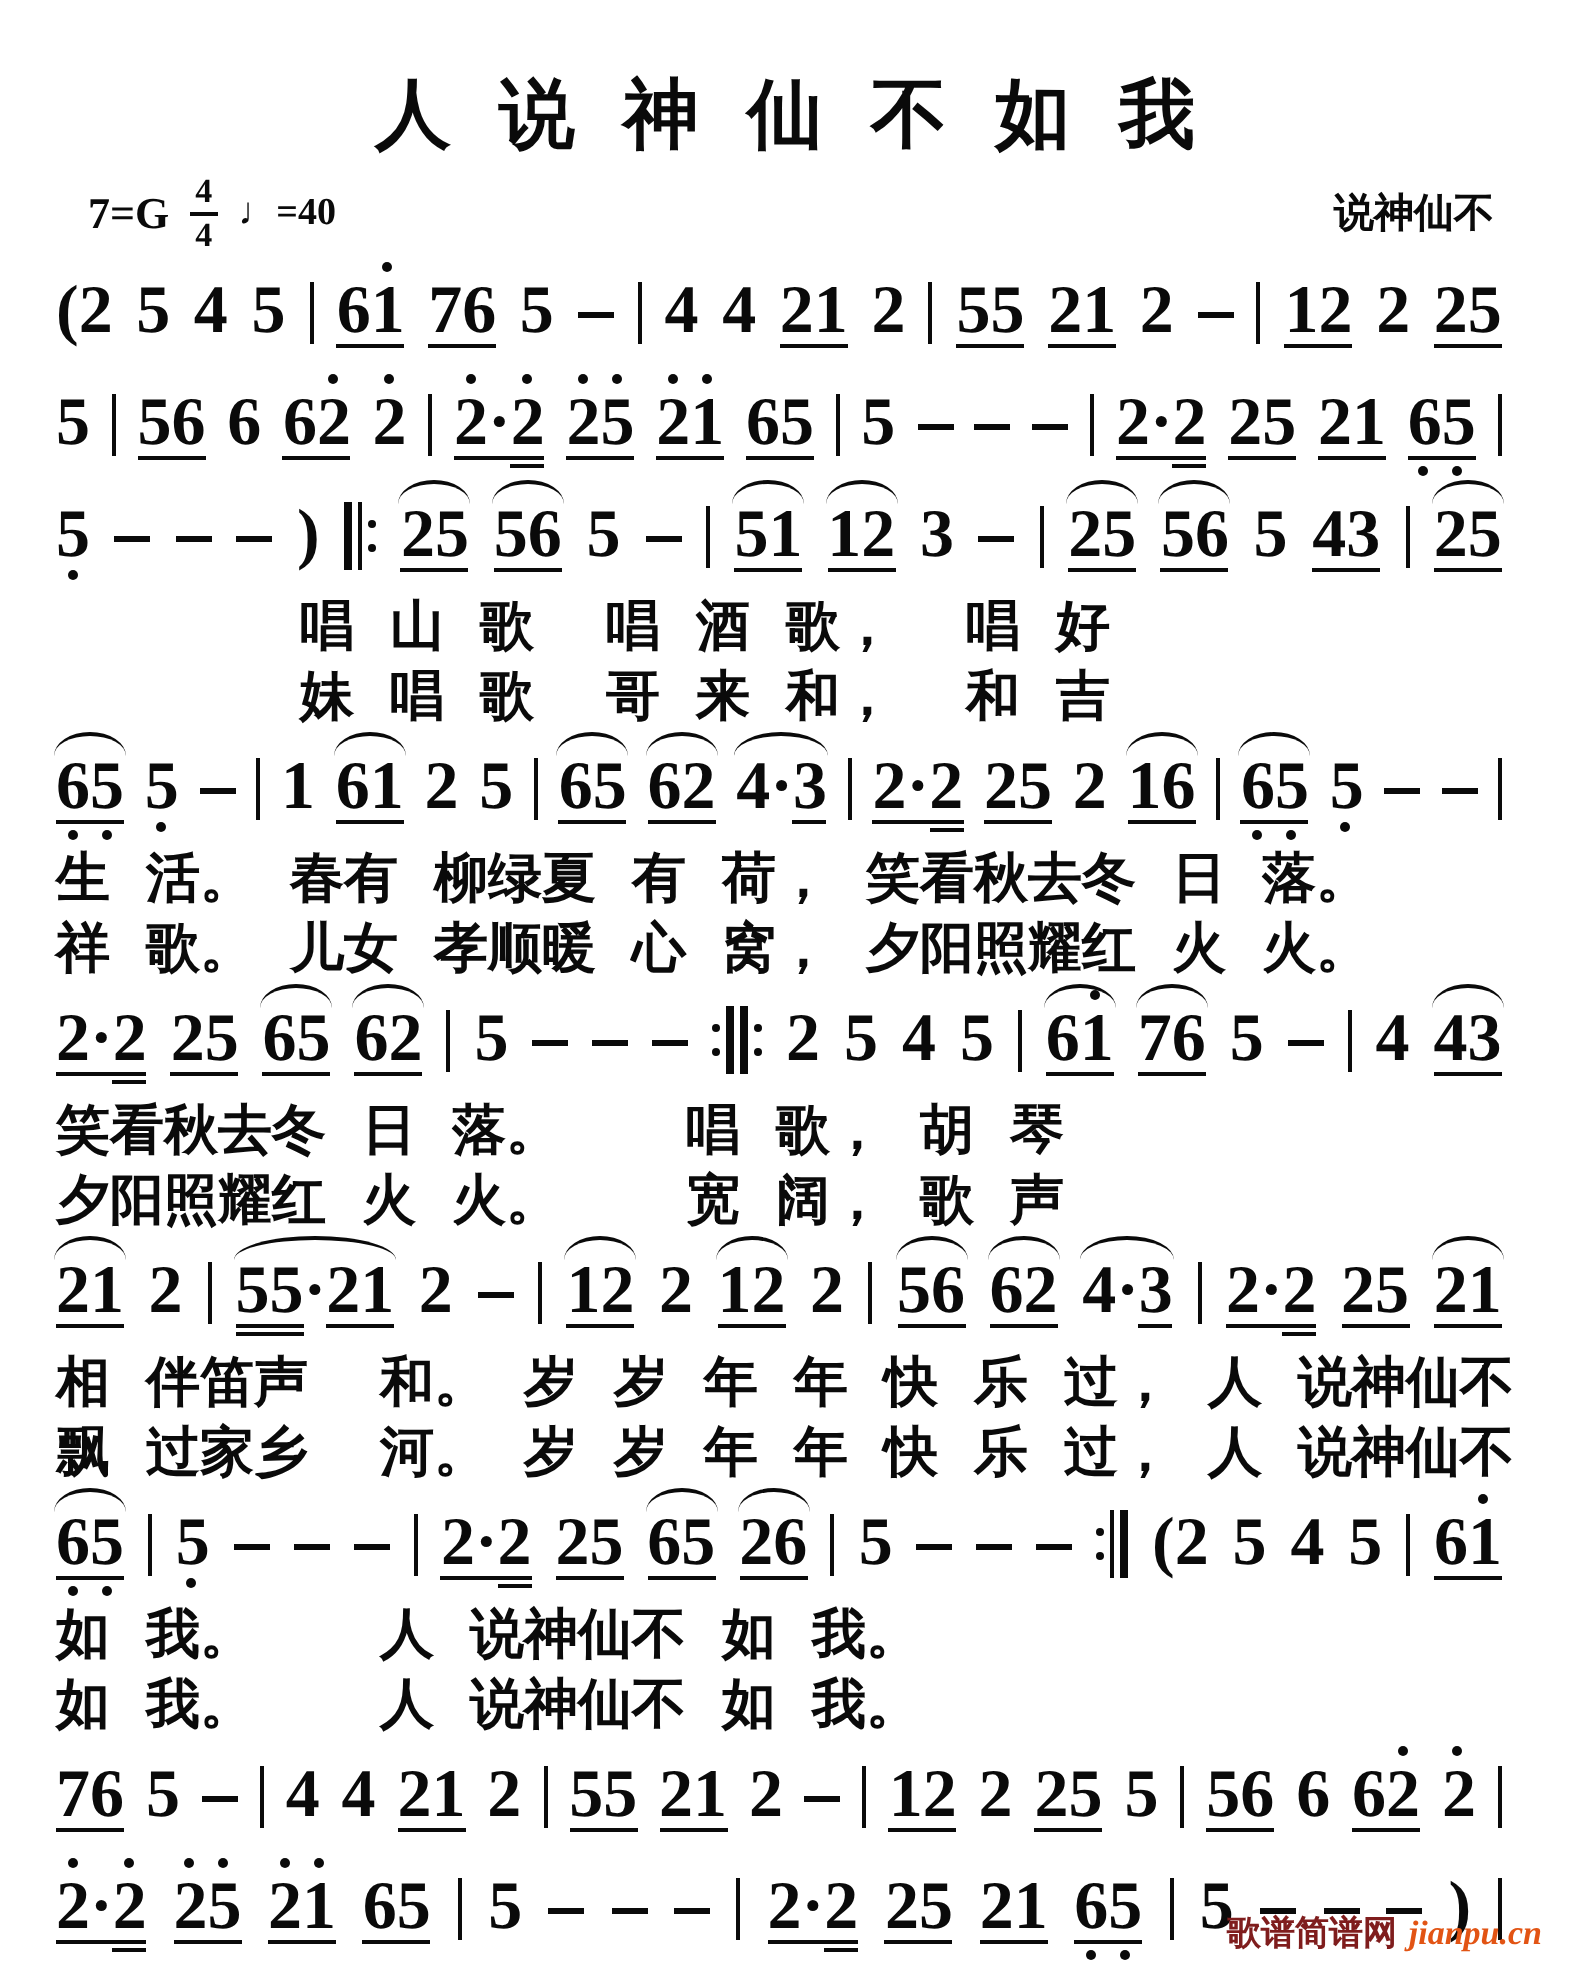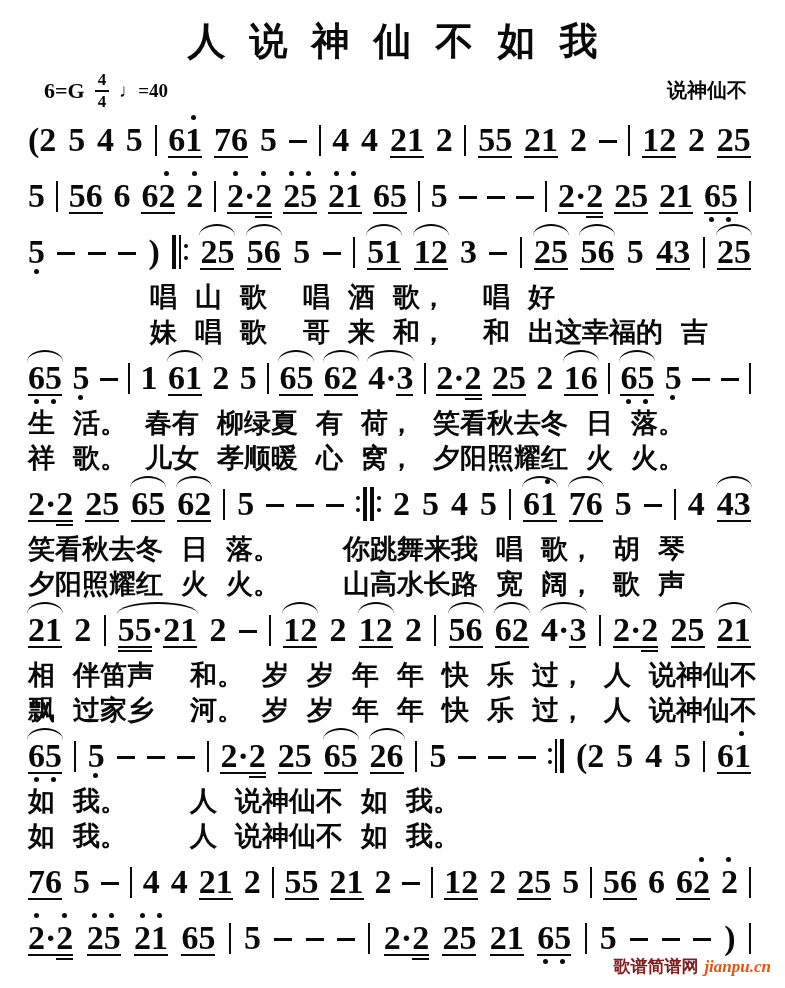--- a/index.html
+++ b/index.html
@@ -1,19 +1,19 @@
 <!DOCTYPE html>
 <html><head>
 <meta charset="utf-8">
 <style>
   html,body{margin:0;padding:0;background:#e8e8e8;}
   .page{position:relative;width:785px;height:988px;background:#ffffff;overflow:hidden;
         font-family:"DejaVu Sans",sans-serif;color:#0a0a0a;}
   
-  .title{padding-top:16px;padding-left:24px;text-align:center;font-size:38px;font-weight:bold;
+  .title{padding-top:32px;padding-left:24px;text-align:center;font-size:38px;font-weight:bold;
          letter-spacing:24px;white-space:nowrap;}
   .meta{position:relative;height:42px;margin-top:2px;}
   .keysig{position:absolute;left:44px;top:2px;display:flex;align-items:center;gap:10px;
           font-family:"Liberation Serif",serif;font-weight:bold;font-size:22px;}
   .timesig{display:inline-flex;flex-direction:column;align-items:center;font-size:17px;line-height:1.05;}
   .timesig .tn{border-bottom:2px solid #0a0a0a;padding:0 3px 1px;}
   .timesig .td{padding:1px 3px 0;}
   .tempo{font-size:19px;}
   .composer{position:absolute;right:38px;top:8px;font-size:20px;font-weight:bold;}
   
@@ -48,21 +48,21 @@
   .wm-url{color:#e25414;font-family:"Liberation Serif",serif;font-style:italic;}
 </style>
 </head>
 <body>
 
 <div class="page">
   <div class="title">人说神仙不如我</div>
 
   <div class="meta">
     <div class="keysig">
-      <span>6=G</span>
+      <span>7=G</span>
       <span class="timesig">
         <span class="tn">4</span>
         <span class="td">4</span>
       </span>
       <span class="tempo">♩=40</span>
     </div>
     <div class="composer">说神仙不</div>
   </div>
 
   <div id="score">
@@ -140,21 +140,21 @@
         <span class="dash"></span>
         <span class="bar"></span>
         <span class="tok"><i class="slur"></i><span class="seg"><span class="ch">2</span><span class="ch">5</span><i class="u" style="bottom: -3px;"></i></span></span>
         <span class="tok"><i class="slur"></i><span class="seg"><span class="ch">5</span><span class="ch">6</span><i class="u" style="bottom: -3px;"></i></span></span>
         <span class="tok"><span class="seg"><span class="ch">5</span></span></span>
         <span class="tok"><span class="seg"><span class="ch">4</span><span class="ch">3</span><i class="u" style="bottom: -3px;"></i></span></span>
         <span class="bar"></span>
         <span class="tok"><i class="slur"></i><span class="seg"><span class="ch">2</span><span class="ch">5</span><i class="u" style="bottom: -3px;"></i></span></span>
       </div>
       <div class="lyric-line" style="padding-left: 150px;"><span class="syl">唱</span><span class="syl">山</span><span class="syl">歌</span><span class="syl"></span><span class="syl">唱</span><span class="syl">酒</span><span class="syl">歌，</span><span class="syl"></span><span class="syl">唱</span><span class="syl">好</span></div>
-      <div class="lyric-line" style="padding-left: 150px;"><span class="syl">妹</span><span class="syl">唱</span><span class="syl">歌</span><span class="syl"></span><span class="syl">哥</span><span class="syl">来</span><span class="syl">和，</span><span class="syl"></span><span class="syl">和</span><span class="syl">出这幸福的</span><span class="syl">吉</span></div>
+      <div class="lyric-line" style="padding-left: 150px;"><span class="syl">妹</span><span class="syl">唱</span><span class="syl">歌</span><span class="syl"></span><span class="syl">哥</span><span class="syl">来</span><span class="syl">和，</span><span class="syl"></span><span class="syl">和</span><span class="syl">吉</span></div>
       <div class="music-line">
         <span class="tok"><i class="slur"></i><span class="seg"><span class="ch">6<i class="dotB" style="bottom: -11px;"></i></span><span class="ch">5<i class="dotB" style="bottom: -11px;"></i></span><i class="u" style="bottom: -3px;"></i></span></span>
         <span class="tok"><span class="seg"><span class="ch">5<i class="dotB" style="bottom: -7px;"></i></span></span></span>
         <span class="dash"></span>
         <span class="bar"></span>
         <span class="tok"><span class="seg"><span class="ch">1</span></span></span>
         <span class="tok"><i class="slur"></i><span class="seg"><span class="ch">6</span><span class="ch">1</span><i class="u" style="bottom: -3px;"></i></span></span>
         <span class="tok"><span class="seg"><span class="ch">2</span></span></span>
         <span class="tok"><span class="seg"><span class="ch">5</span></span></span>
         <span class="bar"></span>
@@ -203,22 +203,22 @@
         <span class="tok"><span class="seg"><span class="ch">5</span></span></span>
         <span class="bar"></span>
         <span class="tok"><i class="slur"></i><span class="seg"><span class="ch">6</span><span class="ch">1<i class="dotA"></i></span><i class="u" style="bottom: -3px;"></i></span></span>
         <span class="tok"><i class="slur"></i><span class="seg"><span class="ch">7</span><span class="ch">6</span><i class="u" style="bottom: -3px;"></i></span></span>
         <span class="tok"><span class="seg"><span class="ch">5</span></span></span>
         <span class="dash"></span>
         <span class="bar"></span>
         <span class="tok"><span class="seg"><span class="ch">4</span></span></span>
         <span class="tok"><i class="slur"></i><span class="seg"><span class="ch">4</span><span class="ch">3</span><i class="u" style="bottom: -3px;"></i></span></span>
       </div>
-      <div class="lyric-line" style="padding-left: 28px;"><span class="syl">笑看秋去冬</span><span class="syl">日</span><span class="syl">落。</span><span class="syl">　</span><span class="syl">你跳舞来我</span><span class="syl">唱</span><span class="syl">歌，</span><span class="syl">胡</span><span class="syl">琴</span></div>
-      <div class="lyric-line" style="padding-left: 28px;"><span class="syl">夕阳照耀红</span><span class="syl">火</span><span class="syl">火。</span><span class="syl">　</span><span class="syl">山高水长路</span><span class="syl">宽</span><span class="syl">阔，</span><span class="syl">歌</span><span class="syl">声</span></div>
+      <div class="lyric-line" style="padding-left: 28px;"><span class="syl">笑看秋去冬</span><span class="syl">日</span><span class="syl">落。</span><span class="syl">　</span><span class="syl">唱</span><span class="syl">歌，</span><span class="syl">胡</span><span class="syl">琴</span></div>
+      <div class="lyric-line" style="padding-left: 28px;"><span class="syl">夕阳照耀红</span><span class="syl">火</span><span class="syl">火。</span><span class="syl">　</span><span class="syl">宽</span><span class="syl">阔，</span><span class="syl">歌</span><span class="syl">声</span></div>
       <div class="music-line">
         <span class="tok"><i class="slur"></i><span class="seg"><span class="ch">2</span><span class="ch">1</span><i class="u" style="bottom: -3px;"></i></span></span>
         <span class="tok"><span class="seg"><span class="ch">2</span></span></span>
         <span class="bar"></span>
         <span class="tok"><i class="slur"></i><span class="seg"><span class="ch">5</span><span class="ch">5</span><i class="u" style="bottom: -3px;"></i><i class="u" style="bottom: -7px;"></i></span><span class="seg"><span class="ch">·</span></span><span class="seg"><span class="ch">2</span><span class="ch">1</span><i class="u" style="bottom: -3px;"></i></span></span>
         <span class="tok"><span class="seg"><span class="ch">2</span></span></span>
         <span class="dash"></span>
         <span class="bar"></span>
         <span class="tok"><i class="slur"></i><span class="seg"><span class="ch">1</span><span class="ch">2</span><i class="u" style="bottom: -3px;"></i></span></span>
         <span class="tok"><span class="seg"><span class="ch">2</span></span></span>

